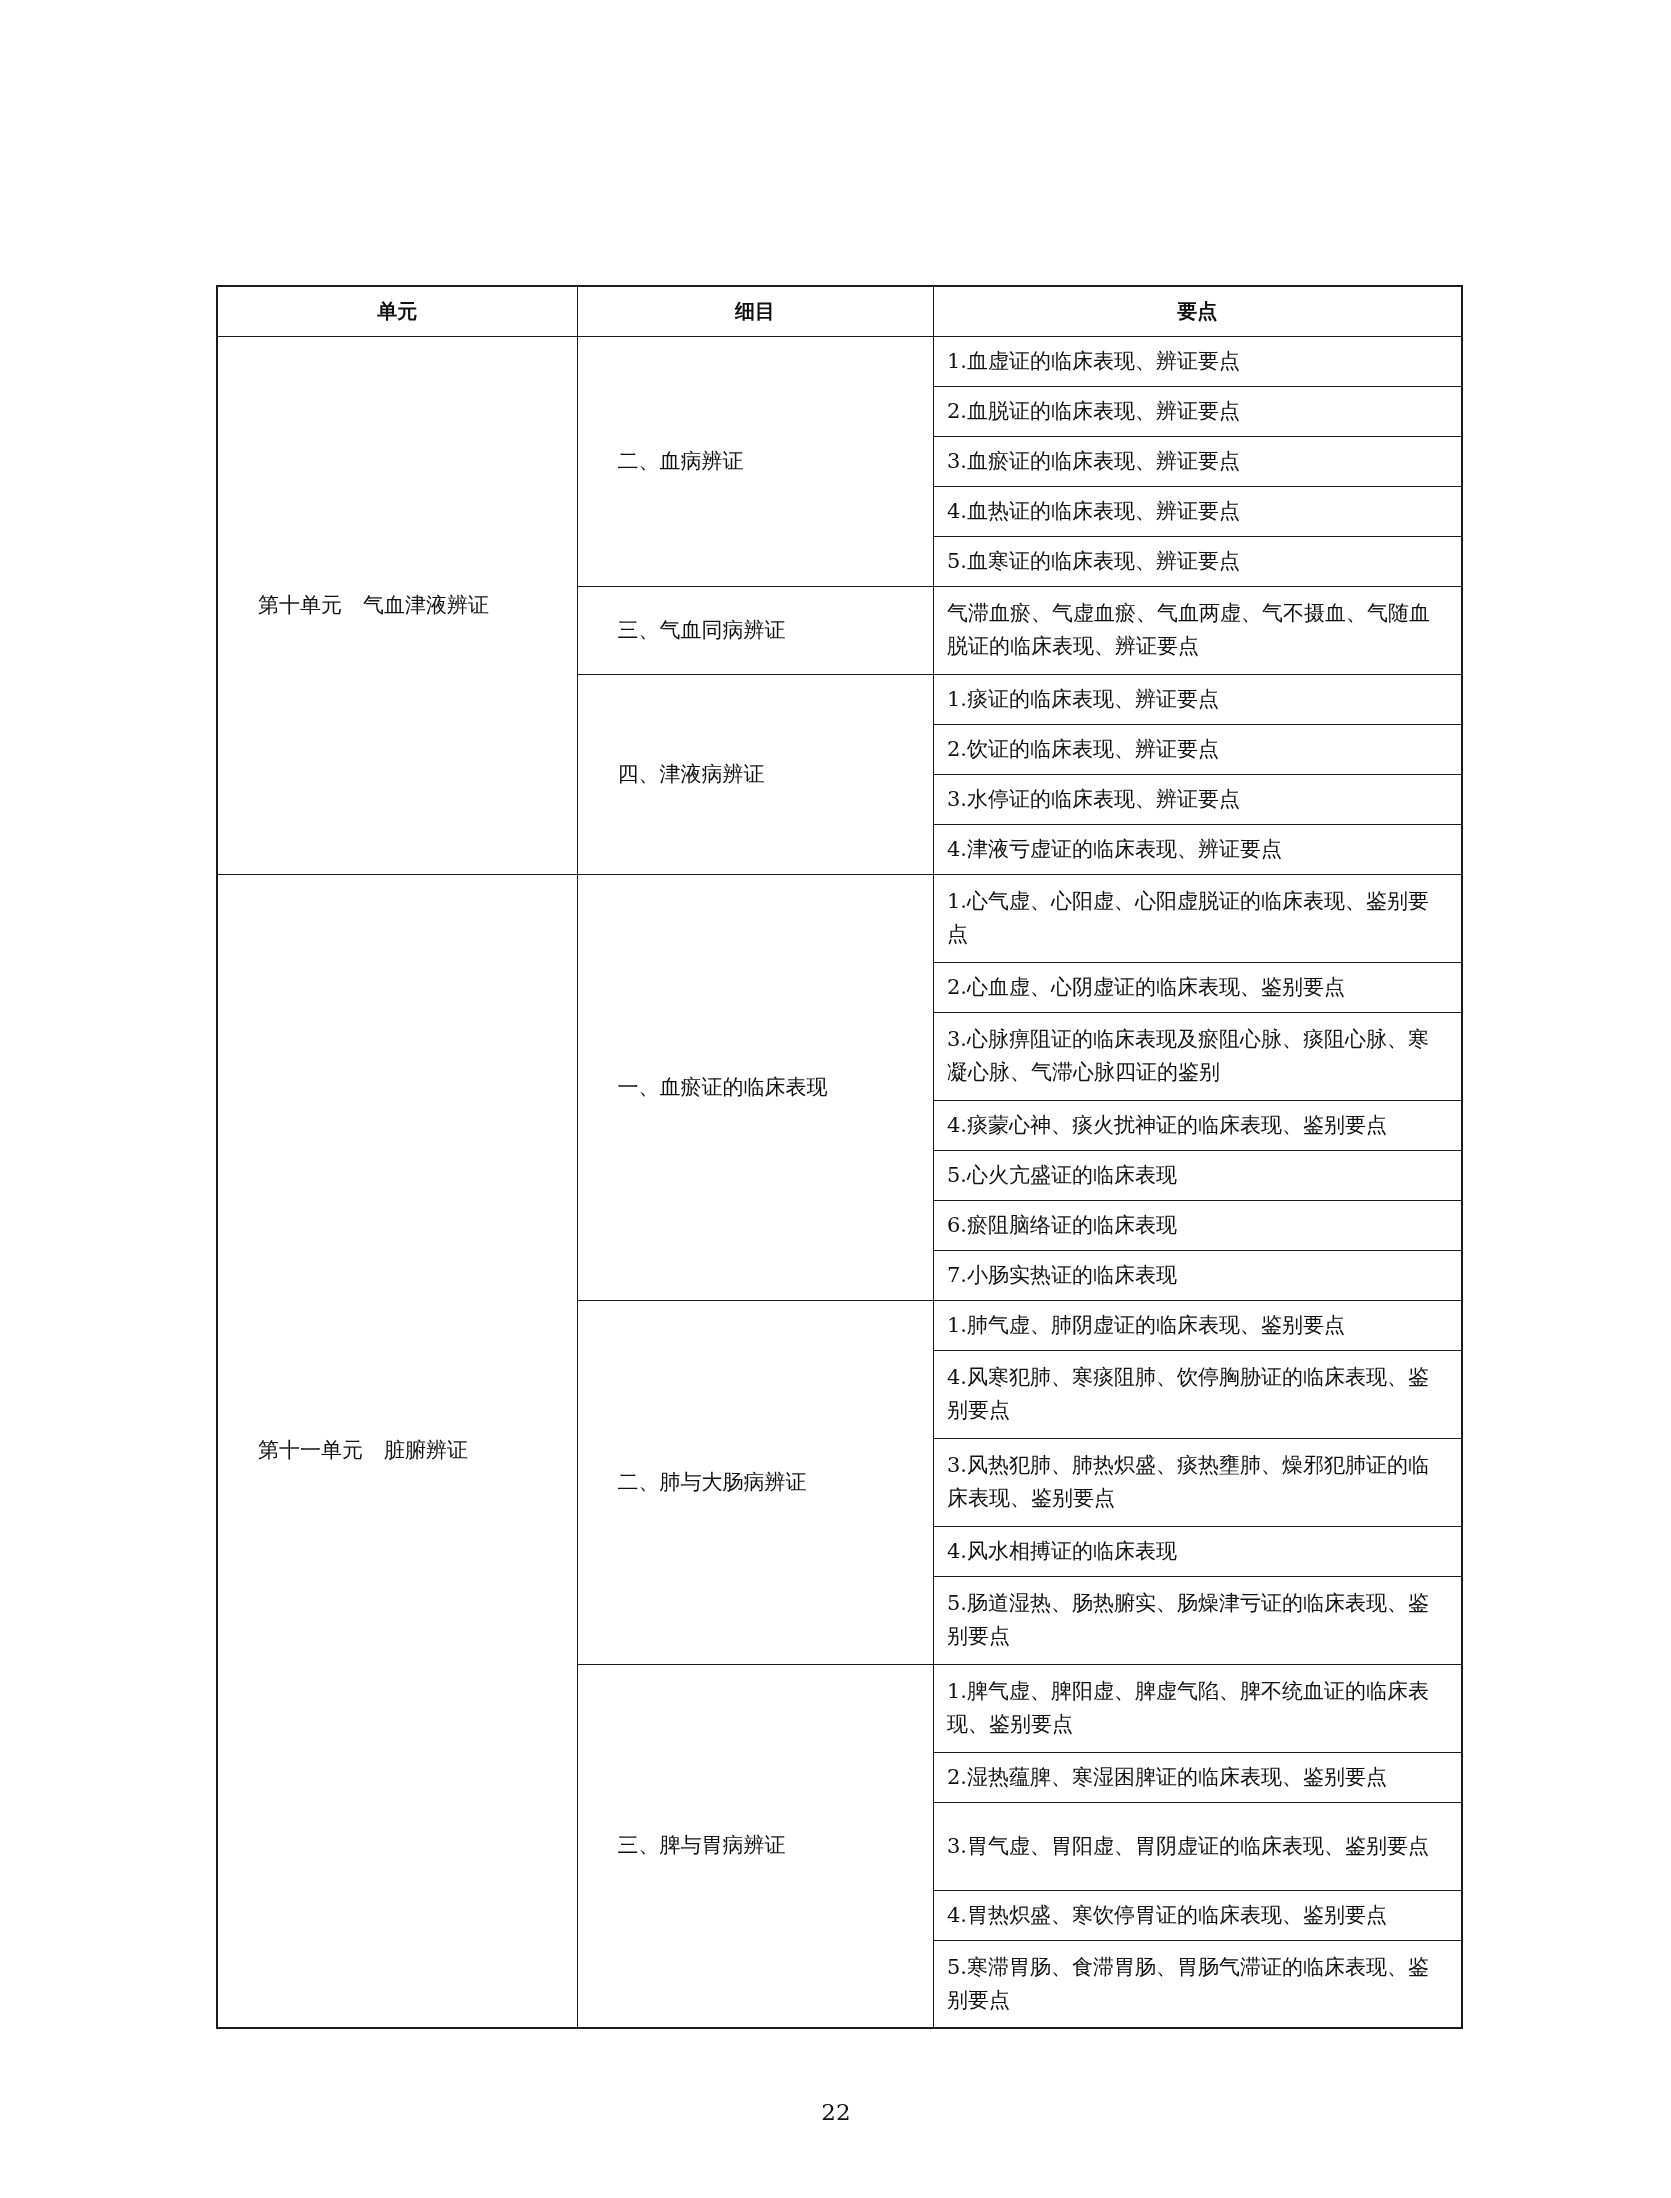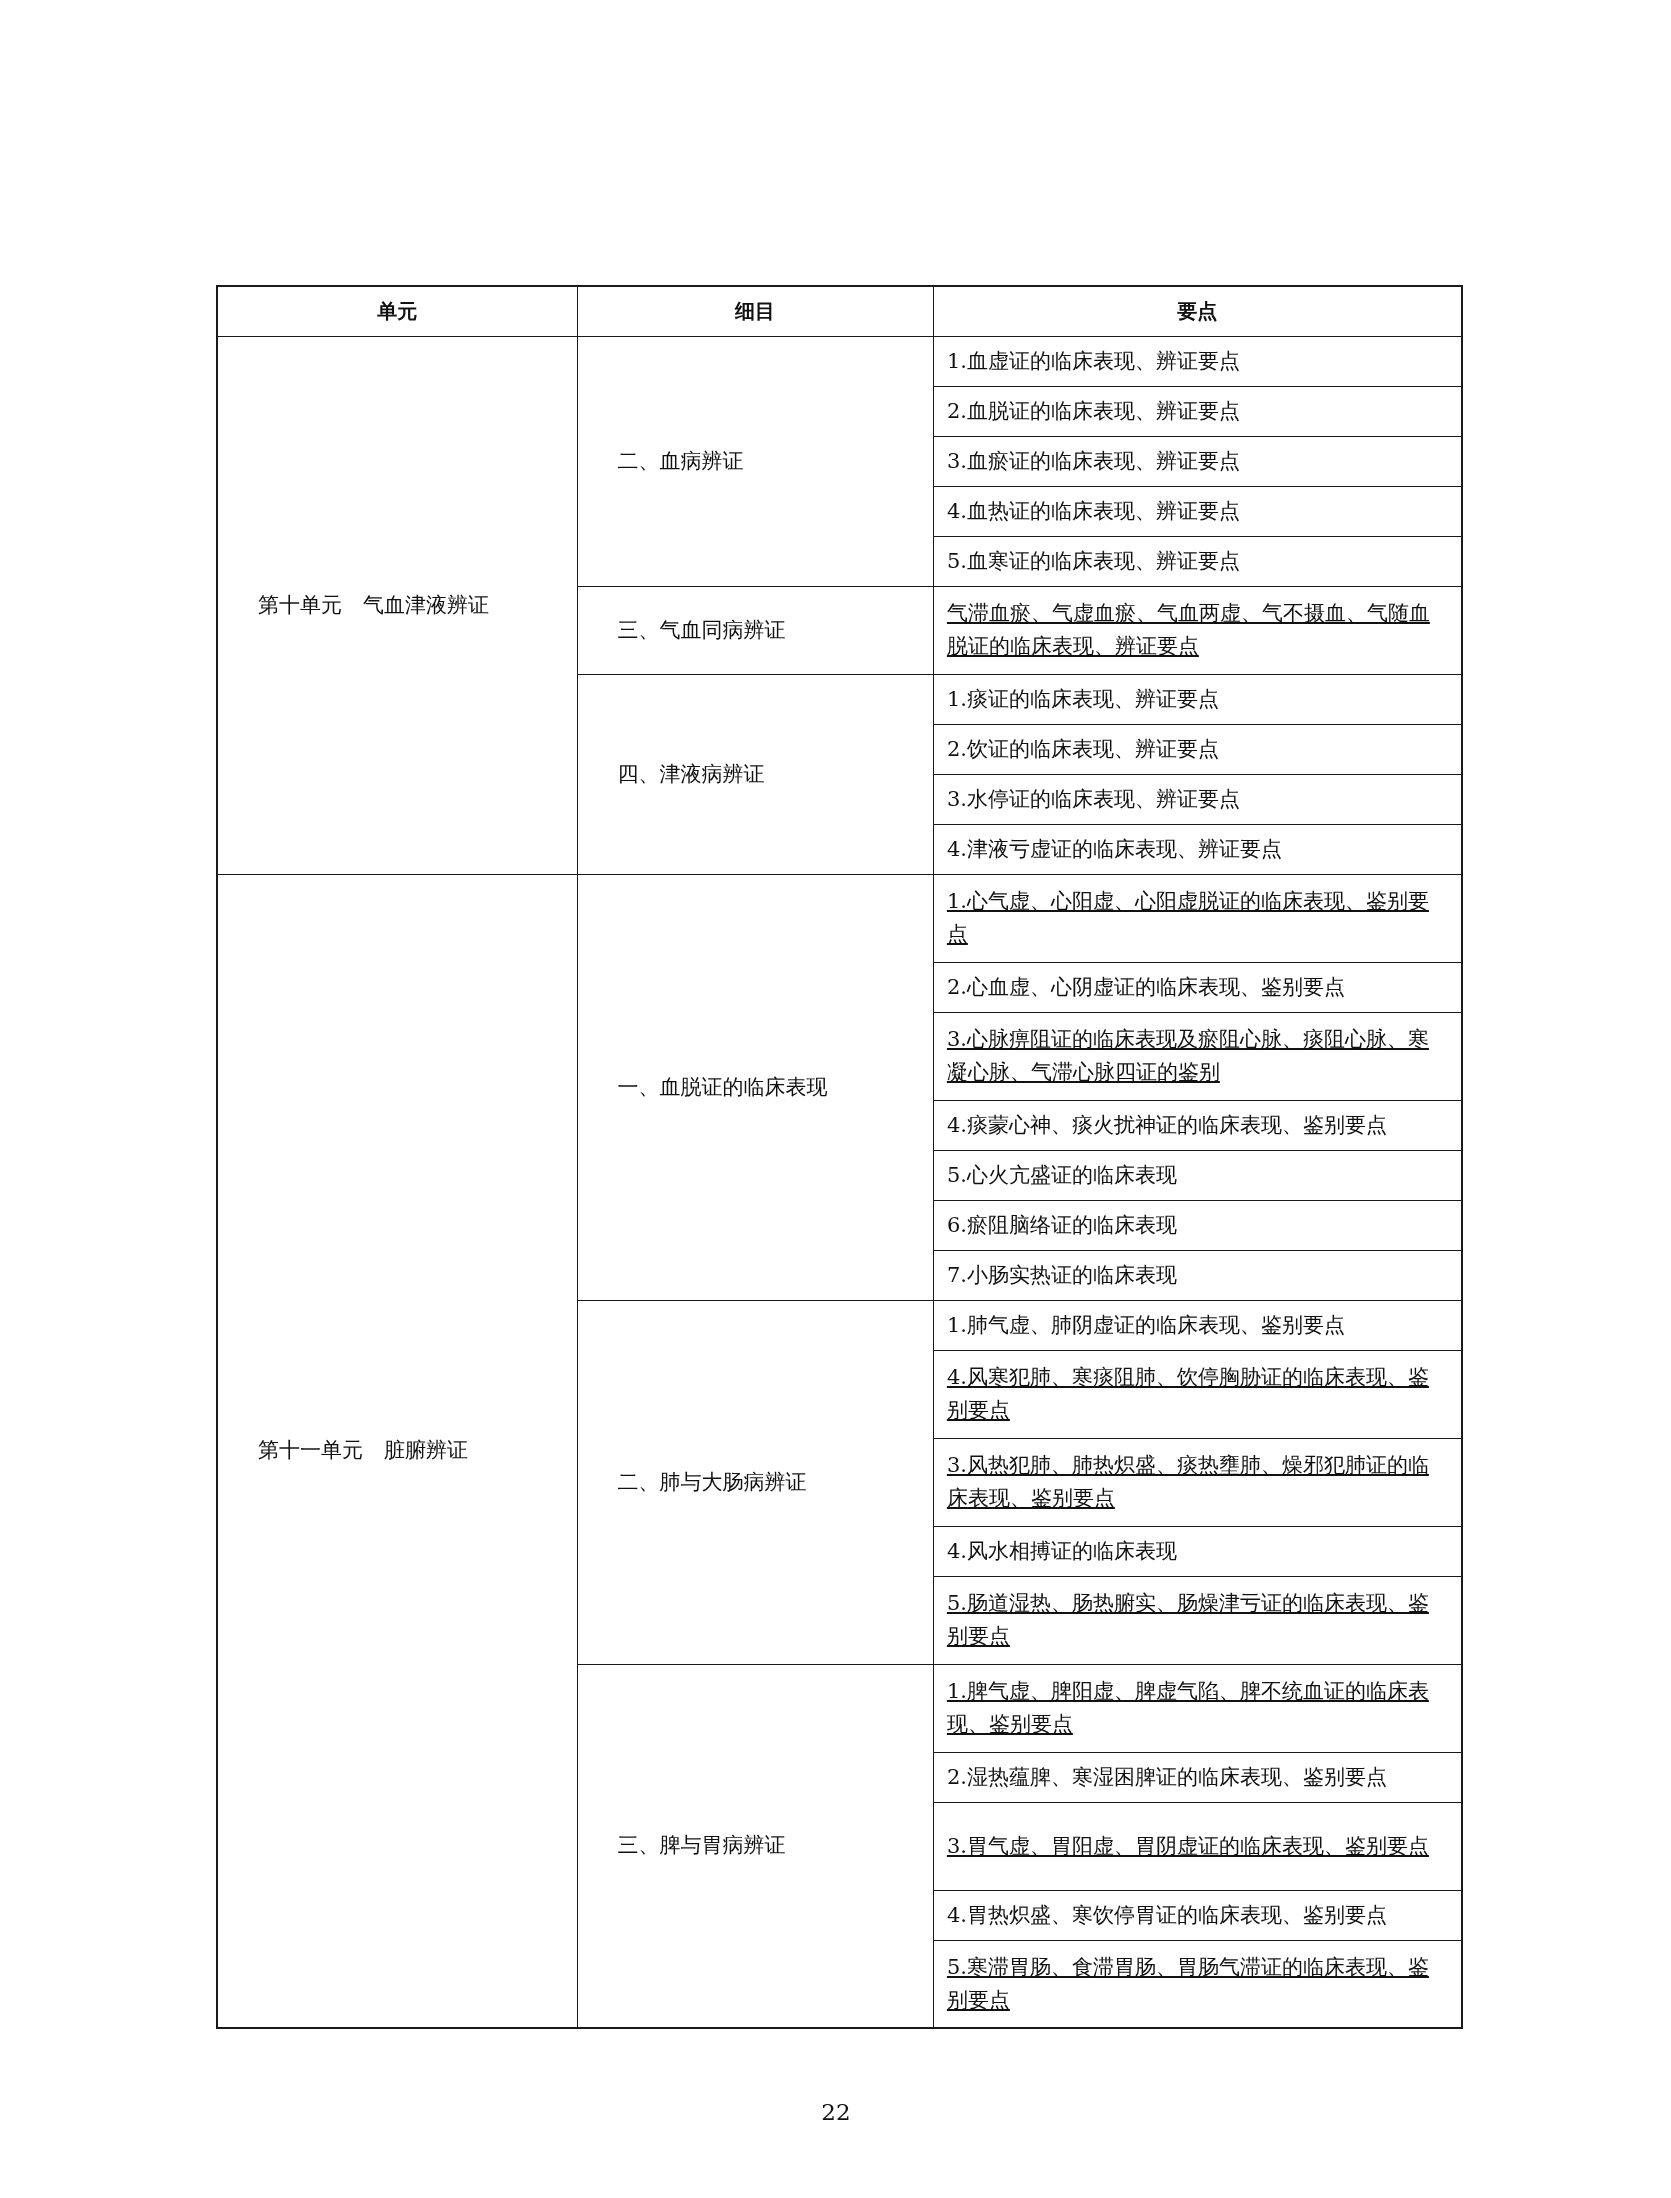--- a/index.html
+++ b/index.html
@@ -15,21 +15,21 @@
   #syllabus-table col.c3 { width:529px; }
   #syllabus-table th, #syllabus-table td {
     border:1.9px solid #1a1a1a; padding:0 13.4px; vertical-align:middle;
     font-size:21px; line-height:33px; box-sizing:border-box;
   }
   #syllabus-table th {
     height:50px; font-family:"DejaVu Sans","Liberation Sans",sans-serif;
     font-weight:bold; font-size:20px; text-align:center;
   }
   #syllabus-table td.point { height:50px; padding-top:6.7px; padding-bottom:6.7px; }
-  #syllabus-table td.point.two { height:88px;text-decoration:underline; }
+  #syllabus-table td.point.two { height:88px; }
   #syllabus-table td.unit, #syllabus-table td.detail { text-align:left;padding-left:40px; }
   .page-number {
     position:absolute; left:0; width:1672px; top:2099px; text-align:center;
     font-size:23px; font-family:"DejaVu Serif","Liberation Serif",serif;
   }
 </style>
 </head>
 <body>
 
 <table id="syllabus-table">
@@ -77,21 +77,21 @@
       </tr>
     <tr>
         <td class="point">3.水停证的临床表现、辨证要点</td>
       </tr>
     <tr>
         <td class="point">4.津液亏虚证的临床表现、辨证要点</td>
       </tr>
 
     <tr>
       <td class="unit" rowspan="17">第十一单元　脏腑辨证</td>
-      <td class="detail" rowspan="7">一、血脱证的临床表现</td>
+      <td class="detail" rowspan="7">一、血瘀证的临床表现</td>
       <td class="point two">1.心气虚、心阳虚、心阳虚脱证的临床表现、鉴别要点</td>
     </tr>
     <tr>
         <td class="point">2.心血虚、心阴虚证的临床表现、鉴别要点</td>
       </tr>
     <tr>
         <td class="point two">3.心脉痹阻证的临床表现及瘀阻心脉、痰阻心脉、寒凝心脉、气滞心脉四证的鉴别</td>
       </tr>
     <tr>
         <td class="point">4.痰蒙心神、痰火扰神证的临床表现、鉴别要点</td>

